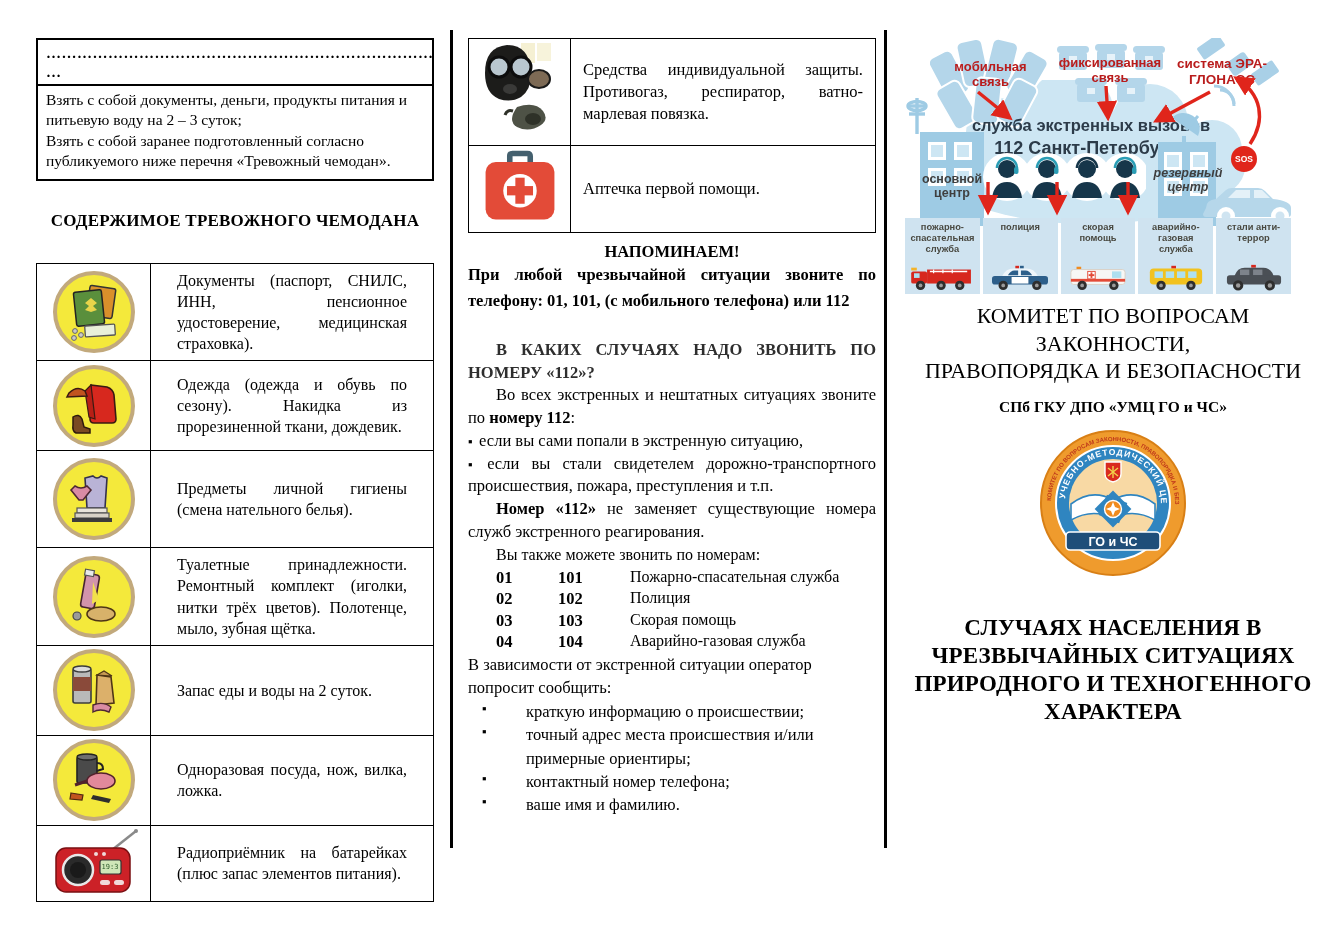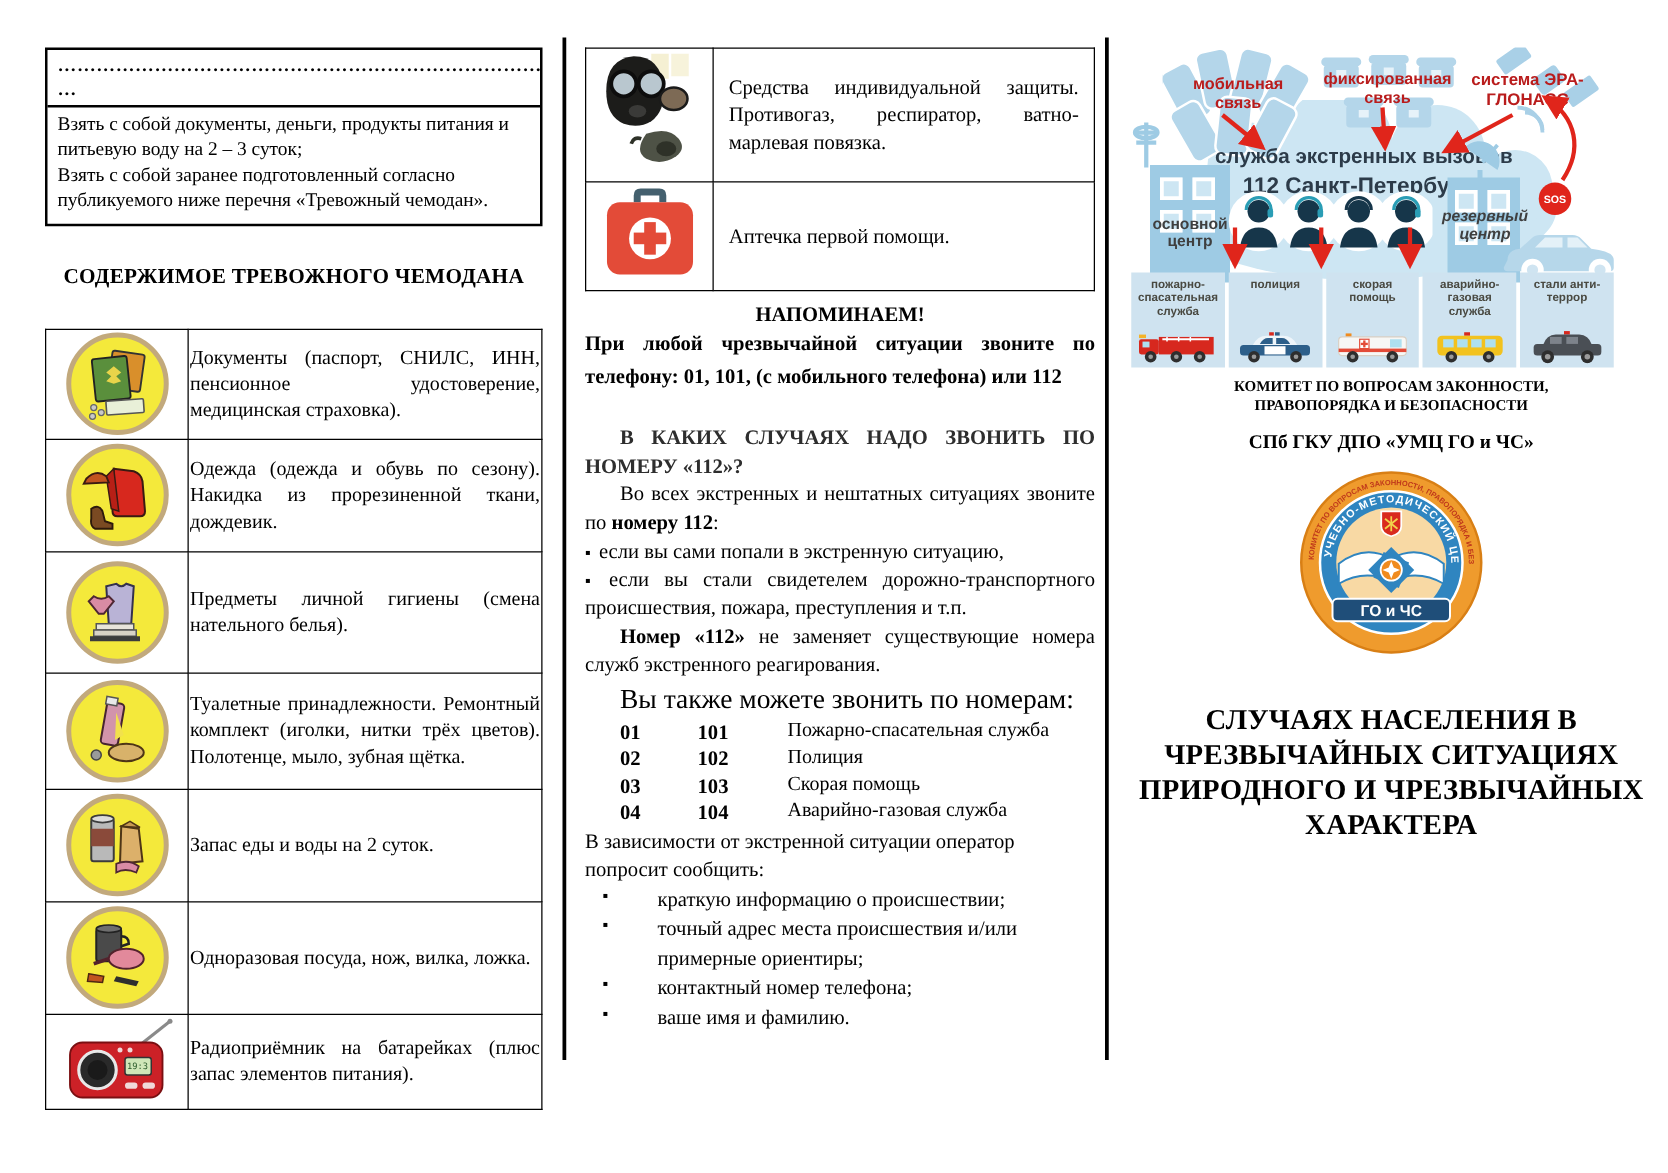--- a/index.html
+++ b/index.html
@@ -13,36 +13,36 @@
   
   .col-left { position:absolute; left:36px; top:38px; width:398px; }
   .alert-box { border:2px solid #000; }
   .alert-dots { border-bottom:2px solid #000; padding:4px 8px 2px; font-weight:bold; font-size:15px; line-height:1.25; overflow:hidden; }
   .alert-dots .d1 { white-space:nowrap; letter-spacing:.5px; }
   .alert-text { padding:4px 8px 7px; font-size:15.5px; line-height:1.33; }
   .left-heading { margin-top:30px; text-align:center; font-weight:bold; font-size:17px; letter-spacing:.2px; }
   .items-table { margin-top:32px; border-collapse:collapse; width:100%; }
   .items-table td { border:1.6px solid #000; }
   .icon-cell { width:114px; text-align:center; vertical-align:middle; }
-  .text-cell { padding:6px 1px; font-size:16px; line-height:1.32; text-align:justify; vertical-align:middle; }
+  .text-cell { padding:6px 26px; font-size:16px; line-height:1.32; text-align:justify; vertical-align:middle; }
   .badge { width:82px; height:82px; border-radius:50%; background:#f4e93b; border:4px solid #c2a97c; margin:0 auto; display:flex; align-items:center; justify-content:center; }
 
   
   .col-mid { position:absolute; left:468px; top:38px; width:408px; }
   .mid-table { border-collapse:collapse; width:100%; }
   .mid-table td { border:1.6px solid #000; }
   .mid-icon-cell { width:102px; text-align:center; vertical-align:middle; background:#fff; }
   .mid-text-cell { padding:6px 12px; font-size:16.5px; line-height:1.35; text-align:justify; vertical-align:middle; }
   .remind-h { margin-top:9px; text-align:center; font-weight:bold; font-size:16.5px; }
   .remind-p { font-weight:bold; font-size:16.5px; line-height:1.55; text-align:justify; }
   .when-h { margin-top:25px; font-weight:bold; font-size:16.5px; color:#2e2e2e; text-align:justify; text-indent:28px; line-height:1.4; }
   .para { font-size:16.5px; text-align:justify; line-height:1.38; text-indent:28px; }
   .bullet-p { font-size:16.5px; text-align:justify; line-height:1.38; }
   .bullet-p::before { content:"\25AA\2002"; font-size:13px; }
-  .also { font-size:22px; text-indent:28px; line-height:1.38; }
+  .also { font-size:16px; text-indent:28px; line-height:1.38; }
   .numbers { margin:1px 0 0 28px; }
   .num-row { display:grid; grid-template-columns:62px 72px 1fr; font-size:16px; line-height:1.3; }
   .num-row b { font-size:16.5px; }
   .op-intro { font-size:16.5px; line-height:1.4; }
   .op-list { list-style:none; margin-top:1px; }
   .op-list li { position:relative; padding-left:58px; font-size:16.5px; line-height:1.42; }
   .op-list li::before { content:"\25AA"; position:absolute; left:14px; top:0; font-size:13px; }
 
   
   .col-right { position:absolute; left:900px; top:32px; width:426px; }
@@ -60,21 +60,21 @@
   #bld-right { left:258px; top:110px; width:58px; height:84px; }
   .bld .win { position:absolute; width:18px; height:18px; background:#cde6f3; border:3px solid #fff; }
   .bld-label { font-weight:bold; color:#3f3f3f; font-size:12.5px; text-align:center; line-height:1.15; z-index:4; }
   #lbl-main    { left:8px;   top:140px; width:88px; }
   #lbl-reserve { left:246px; top:134px; width:84px;font-style:italic; }
   .sos { left:331px; top:114px; width:26px; height:26px; border-radius:50%; background:#e0251b; color:#fff; font-weight:bold; font-size:8.5px; display:flex; align-items:center; justify-content:center; z-index:5; }
   .strip { left:5px; top:186px; width:386px; height:76px; display:flex; gap:3px; position:absolute; }
   .srv { position:relative; flex:1 1 0; background:#cfe3f0; display:flex; flex-direction:column; align-items:center; justify-content:space-between; padding:4px 2px 3px; }
   .srv-label { position:static; font-weight:bold; color:#494941; font-size:9.3px; text-align:center; line-height:1.2; }
   .srv svg { position:static; }
-  .committee { margin-top:8px; text-align:center; font-weight:bold; font-size:12px; line-height:1.25; }
+  .committee { margin-top:8px; text-align:center; font-weight:normal; font-size:22px; line-height:1.25; }
   .org { margin-top:13px; text-align:center; font-weight:bold; font-size:15.5px; }
   .logo-wrap { margin-top:12px; text-align:center; }
   .main-title { margin-top:32px; text-align:center; font-weight:bold; font-size:23px; line-height:1.22; letter-spacing:.2px; }
 </style>
 </head>
 <body>
 
 <div class="vdivider" id="divider-left"></div>
 <div class="vdivider" id="divider-right"></div>
 
@@ -576,16 +576,16 @@
       <g>
         <rect x="28" y="104" width="94" height="18" rx="4" fill="#1f4e79" stroke="#ffffff" stroke-width="1.6"></rect>
         <text x="75" y="117.5" text-anchor="middle" font-family="Liberation Sans, sans-serif" font-size="12.5" font-weight="bold" fill="#ffffff">ГО и ЧС</text>
       </g>
     </svg>
   </div>
 
   <div class="main-title">
     <div>СЛУЧАЯХ НАСЕЛЕНИЯ В</div>
     <div>ЧРЕЗВЫЧАЙНЫХ СИТУАЦИЯХ</div>
-    <div>ПРИРОДНОГО И ЧРЕЗВЫЧАЙНЫХ</div>
+    <div>ПРИРОДНОГО И ТЕХНОГЕННОГО</div>
     <div>ХАРАКТЕРА</div>
   </div>
 </div>
 
 </body></html>

